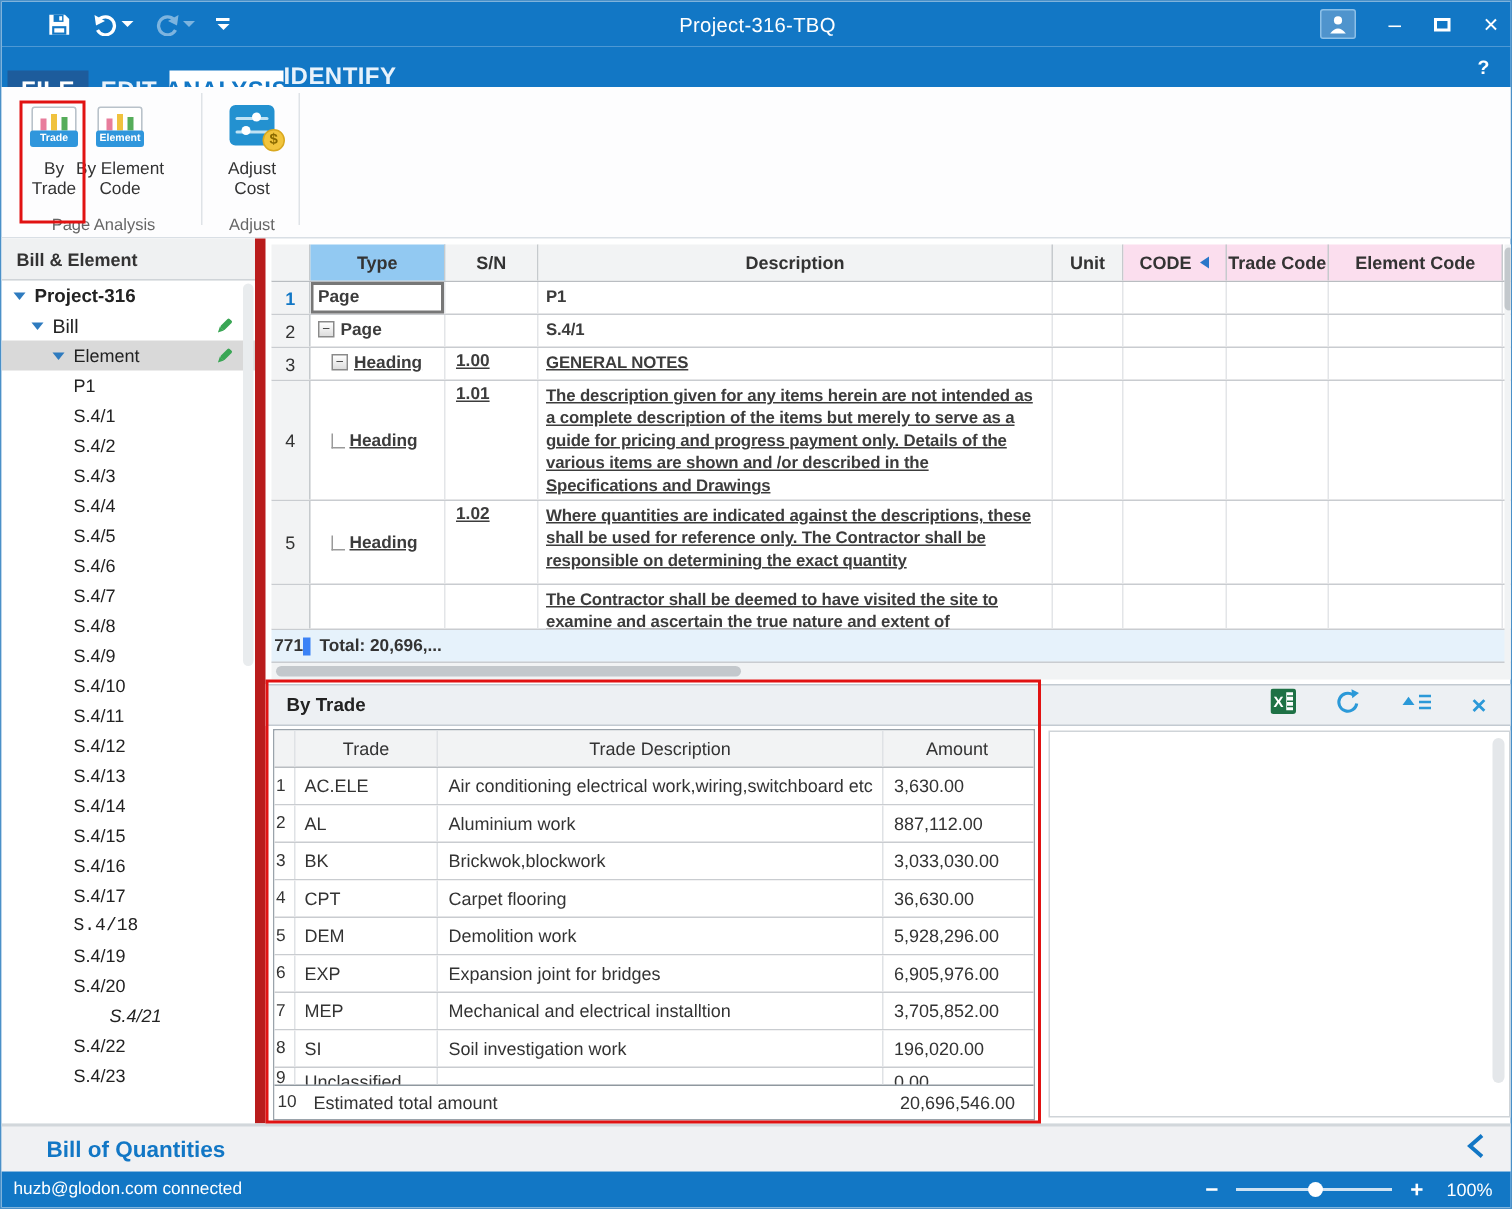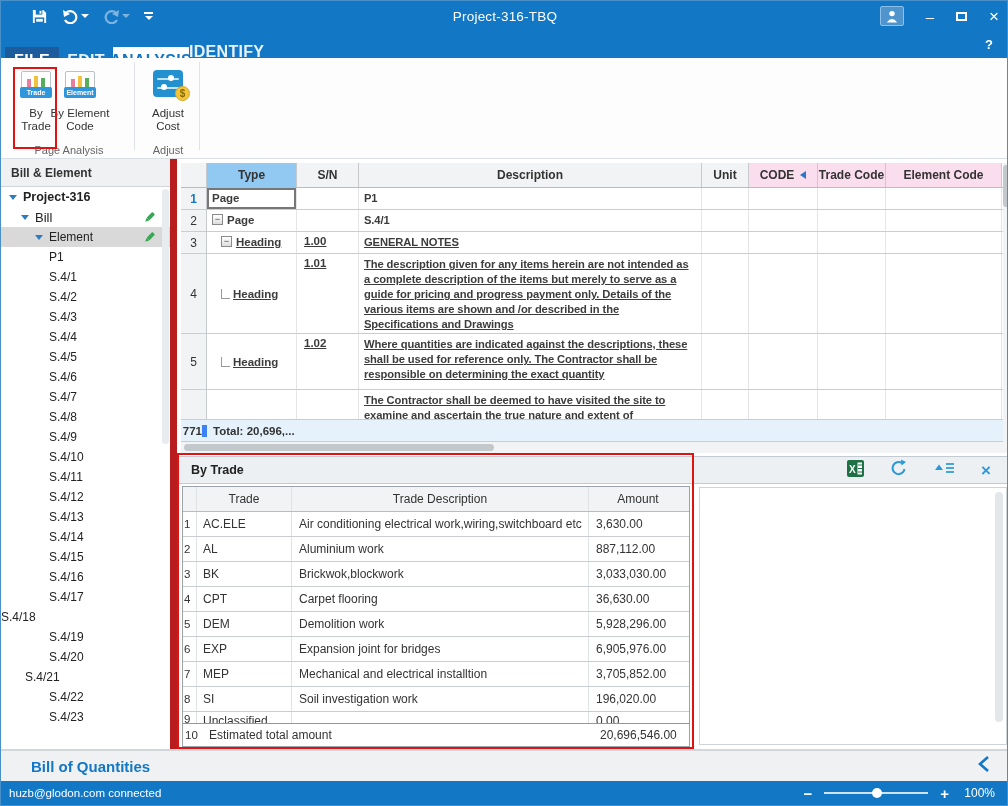--- a/index.html
+++ b/index.html
@@ -294,30 +294,30 @@
         </div>
         <div class="tree-item" style="padding-left: 48px;">
           <span>S.4/15</span>
         </div>
         <div class="tree-item" style="padding-left: 48px;">
           <span>S.4/16</span>
         </div>
         <div class="tree-item" style="padding-left: 48px;">
           <span>S.4/17</span>
         </div>
-        <div class="tree-item" style="">
+        <div class="tree-item" style="padding-left: 48px; font-family: Liberation Mono, monospace;">
           <span>S.4/18</span>
         </div>
         <div class="tree-item" style="padding-left: 48px;">
           <span>S.4/19</span>
         </div>
         <div class="tree-item" style="padding-left: 48px;">
           <span>S.4/20</span>
         </div>
-        <div class="tree-item" style="padding-left: 24px;">
+        <div class="tree-item" style="padding-left: 72px; font-style: italic;">
           <span>S.4/21</span>
         </div>
         <div class="tree-item" style="padding-left: 48px;">
           <span>S.4/22</span>
         </div>
         <div class="tree-item" style="padding-left: 48px;">
           <span>S.4/23</span>
         </div>
         <div class="tree-item" style="padding-left: 54px; margin-top: 20px;">
           <span>S.4/24</span>

